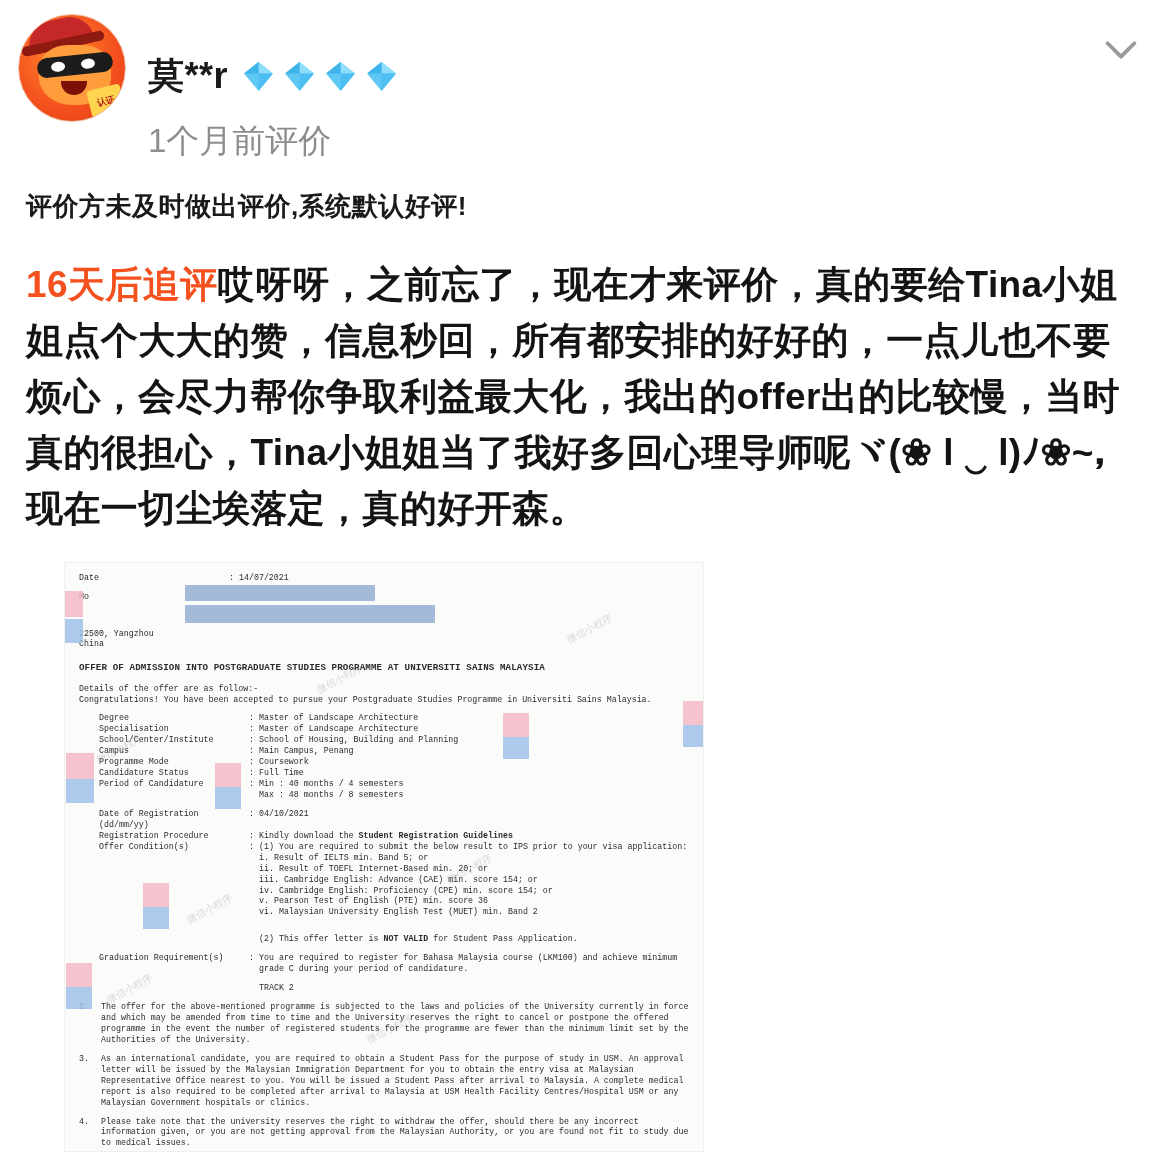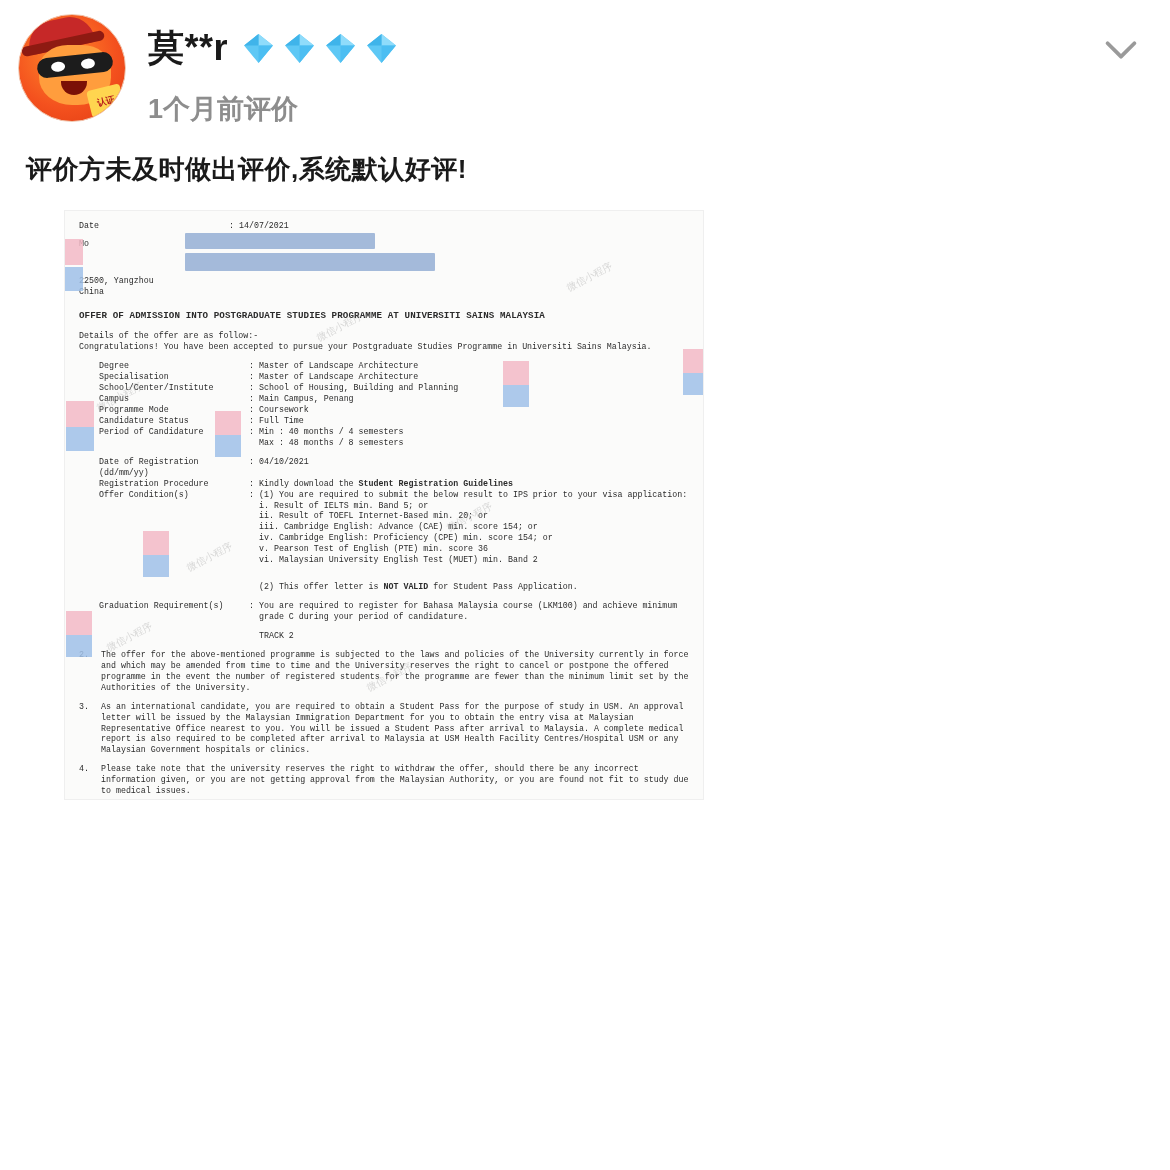--- a/index.html
+++ b/index.html
@@ -98,42 +98,43 @@
   .header-text {
     margin-left: 22px;
     padding-top: 10px;
     flex: 1 1 auto;
     min-width: 0;
   }
   .name-row {
     display: flex;
     align-items: center;
     gap: 14px;
+    margin-top: 28px;
   }
   .username {
     font-size: 36px;
     font-weight: bold;
     color: #1a1a1a;
     letter-spacing: 0.5px;
     white-space: nowrap;
   }
   .diamonds {
     display: flex;
     gap: 8px;
     align-items: center;
   }
   .diamond {
     width: 33px; height: 33px;
     display: block;
   }
   .time-text {
     margin-top: 18px;
-    font-size: 27px;
+    font-size: 33px;
     color: #8d8d8d;
-    font-weight: bold;
+    font-weight: normal;
   }
   .chevron {
     position: absolute;
     right: 26px; top: 26px;
     width: 46px; height: 46px;
     cursor: pointer;
   }
 
   
   .review-body {
@@ -269,20 +270,23 @@
     </div>
 
     <svg class="chevron" viewBox="0 0 48 48">
       <polyline points="10,18 24,32 38,18" fill="none" stroke="#9a9a9a" stroke-width="4" stroke-linecap="round" stroke-linejoin="round"></polyline>
     </svg>
   </div>
 
   <div class="review-body">
     <div class="first-line">评价方未及时做出评价,系统默认好评!</div>
 
+    <div class="followup">
+      <span class="followup-tag">16天后追评</span><span>哎呀呀，之前忘了，现在才来评价，真的要给Tina小姐姐点个大大的赞，信息秒回，所有都安排的好好的，一点儿也不要烦心，会尽力帮你争取利益最大化，我出的offer出的比较慢，当时真的很担心，Tina小姐姐当了我好多回心理导师呢ヾ(❀ l ‿ l)ﾉ❀~，现在一切尘埃落定，真的好开森。</span>
+    </div>
 
     <div class="doc-wrap">
       <div class="doc">
 
         <div class="row tight">
           <div class="lbl">Date</div>
           <div class="colon">:</div>
           <div class="val">14/07/2021</div>
         </div>
 

